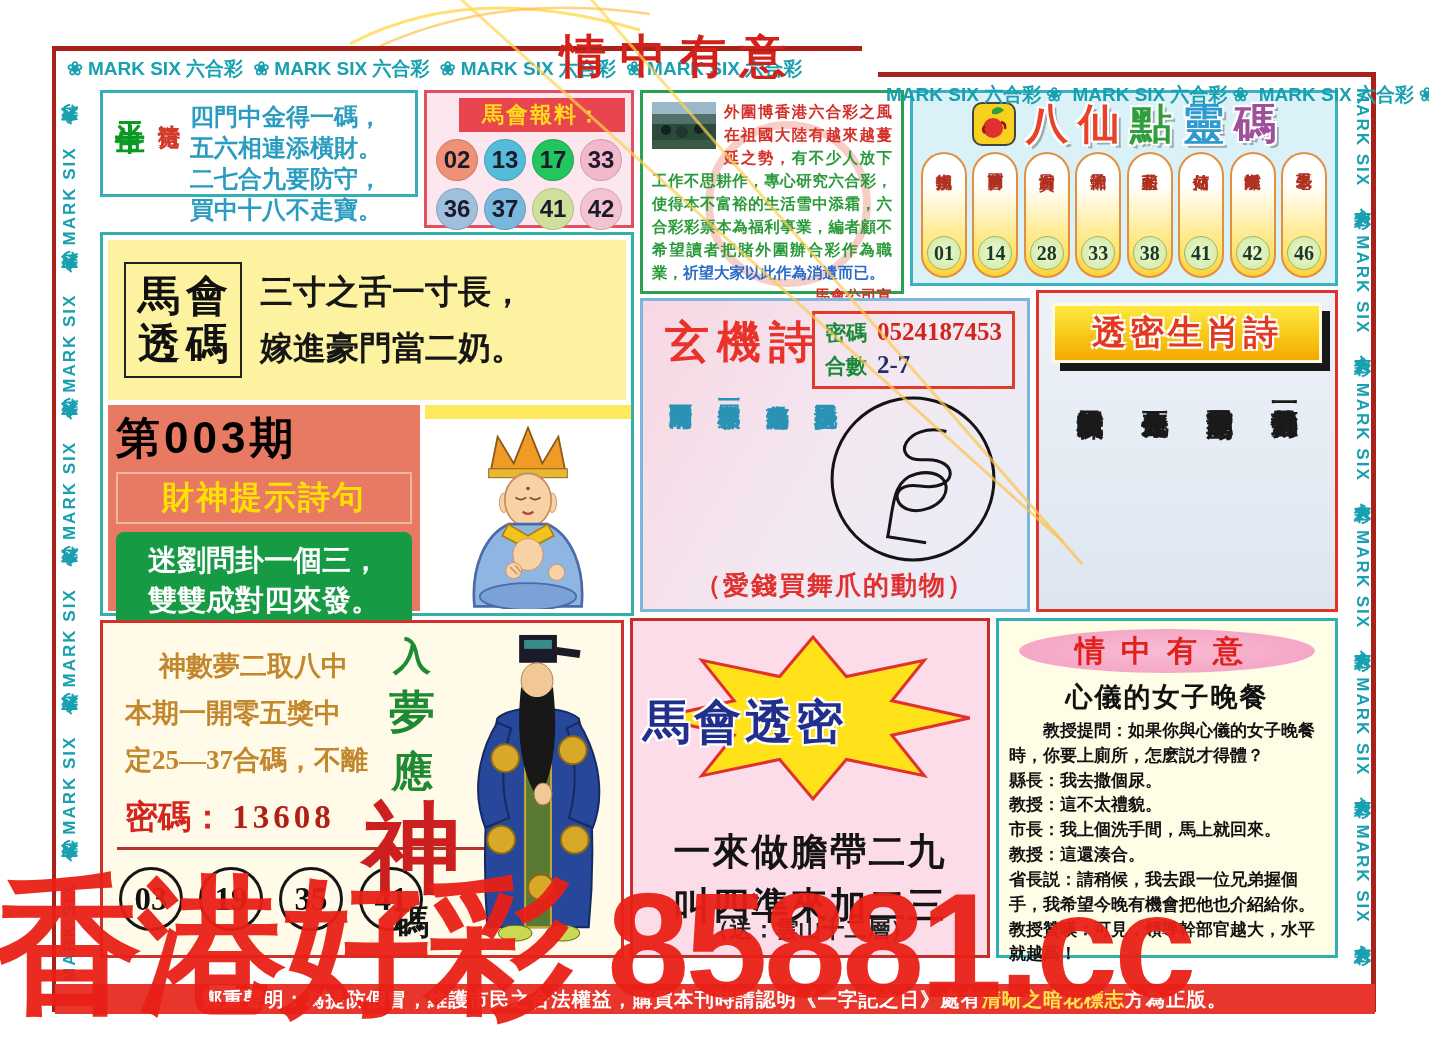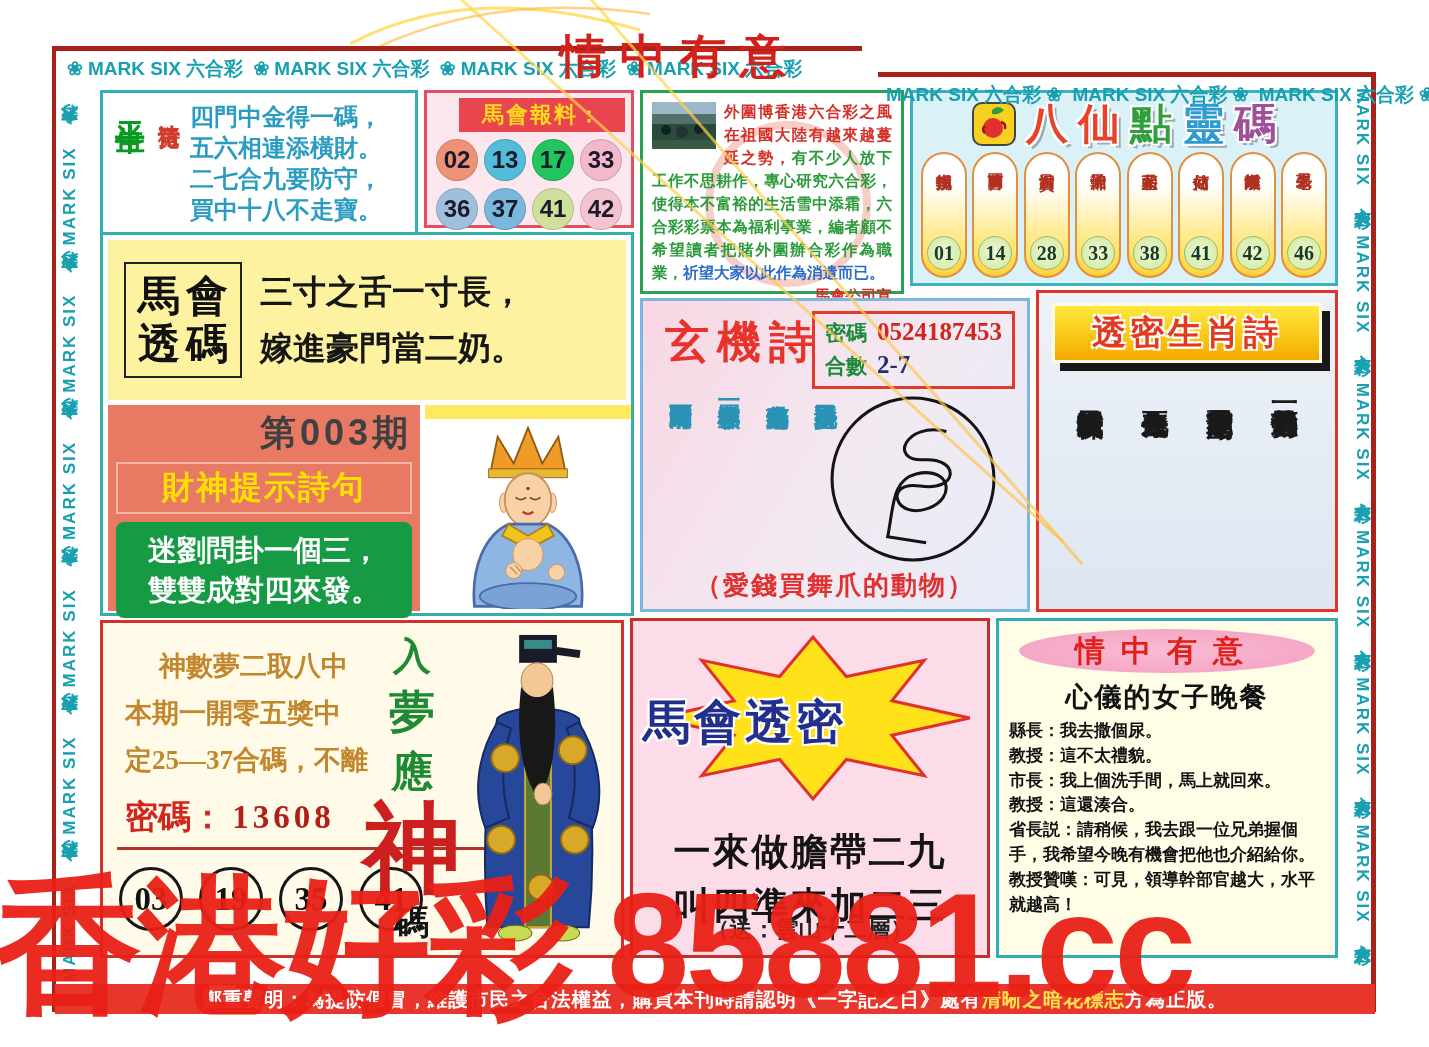--- a/index.html
+++ b/index.html
@@ -12,21 +12,21 @@
   .vbanner{position:absolute;top:88px;height:894px;width:36px;writing-mode:vertical-rl;
            color:#18a0b0;font-weight:900;font-size:17px;letter-spacing:2px;overflow:hidden;z-index:2;}
   .vbanner.leftside{transform:rotate(180deg);}
   .hbanner{position:absolute;color:#18a0b0;font-weight:900;font-size:19px;white-space:nowrap;z-index:3;}
   .hbanner .fl{margin:0 5px;}
   #page-title{position:absolute;left:560px;top:26px;font-size:46px;font-weight:900;color:#d2201a;
               letter-spacing:14px;font-family:"Liberation Serif",serif;z-index:4;}
   .diag{position:absolute;height:3px;background:linear-gradient(90deg,#ffd84d,#ffc04d);opacity:.7;
         transform-origin:0 0;z-index:5;}
   
-  #boxA{left:100px;top:90px;width:318px;height:150px;border:3px solid #35aebc;display:flex;padding:6px;}
+  #boxA{left:100px;top:90px;width:318px;height:107px;border:3px solid #35aebc;display:flex;padding:6px;}
   .vtt{writing-mode:vertical-rl;text-orientation:upright;font-weight:900;}
   #boxA .t1{font-size:30px;color:#0a9a22;margin-right:2px;}
   #boxA .t2{font-size:22px;color:#d23a2a;margin:8px 6px 0 2px;}
   #boxA .poem{font-size:24px;font-weight:900;color:#2a9cc0;line-height:31px;white-space:nowrap;padding-top:2px;}
   
   #boxB{left:424px;top:90px;width:210px;height:138px;border:3px solid #e05060;background:#fde7ef;padding:5px 6px;}
   #boxB .hd{background:#e8454f;color:#ffd91e;font-weight:900;font-size:22px;text-align:center;
             letter-spacing:2px;padding:2px 0;margin-left:26px;}
   .ncrow{display:flex;justify-content:space-around;margin-top:7px;}
   .nc{width:42px;height:42px;border-radius:50%;display:flex;align-items:center;justify-content:center;
@@ -57,21 +57,21 @@
            border:1px solid #9ab86a;display:flex;align-items:center;justify-content:center;
            font-family:"Liberation Serif",serif;font-weight:900;font-size:20px;color:#1a3a2a;}
   
   #boxE{left:100px;top:232px;width:534px;height:384px;border:3px solid #35b0a8;}
   #boxE .yellow{position:absolute;left:5px;top:5px;width:518px;height:160px;background:#fdf2a0;display:flex;align-items:center;}
   .tgrid{display:inline-grid;grid-template-columns:auto auto;gap:0 6px;border:2px solid #222;
          padding:8px 12px;margin:0 18px 0 16px;font-family:"Liberation Serif",serif;
          font-weight:900;font-size:42px;line-height:48px;color:#111;}
   #boxE .phrase{font-family:"Liberation Serif",serif;font-weight:900;font-size:33px;color:#161616;line-height:56px;white-space:nowrap;}
   #boxE .salmon{position:absolute;left:5px;top:170px;width:312px;height:206px;background:#e87a63;padding:4px 8px;box-sizing:border-box;}
-  #boxE .issue{color:#404040;font-weight:900;font-size:36px;text-align:right;letter-spacing:4px;}
+  #boxE .issue{color:#000000;font-weight:900;font-size:44px;text-align:left;letter-spacing:4px;}
   #boxE .hint{color:#ffe000;font-weight:900;font-size:32px;text-align:center;letter-spacing:2px;
               border:2px solid #f5b5a5;padding:2px 0;margin-top:4px;}
   #boxE .greenbox{background:#169a44;border-radius:8px;margin-top:8px;padding:8px 4px;
                   color:#fff;font-weight:900;font-size:29px;text-align:center;line-height:40px;}
   #boxE .budd{position:absolute;left:322px;top:170px;width:206px;height:206px;background:#fff;overflow:hidden;}
   #boxE .budd .band{position:absolute;left:0;top:0;width:100%;height:14px;background:#ffe95e;}
   
   #boxF{left:640px;top:298px;width:390px;height:314px;border:3px solid #7bb6de;
         background:linear-gradient(120deg,#f8d7e3,#f2e9f2 55%,#e6edf8);}
   #boxF .ttl{position:absolute;left:22px;top:12px;font-size:44px;font-weight:900;color:#e8322a;letter-spacing:8px;}
@@ -399,20 +399,21 @@
     </div>
     <div class="gift">（送：雲山十二層）</div>
   </div>
 
   <div id="boxJ" class="box">
     <div class="oval">
       <span>情中有意</span>
     </div>
     <div class="sub">心儀的女子晚餐</div>
     <div class="body">
+      <div class="p1">教授提問：如果你與心儀的女子晚餐時，你要上廁所，怎麽説才得體？</div>
       <div>縣長：我去撒個尿。</div>
       <div>教授：這不太禮貌。</div>
       <div>市長：我上個洗手間，馬上就回來。</div>
       <div>教授：這還湊合。</div>
       <div>省長説：請稍候，我去跟一位兄弟握個手，我希望今晚有機會把他也介紹給你。教授贊嘆：可見，領導幹部官越大，水平就越高！</div>
     </div>
   </div>
 
   <div id="footbar">
     <span class="w">鄭重聲明：為提防假冒，維護市民之合法權益，購買本刊時請認明《一字記之日》處有</span>

